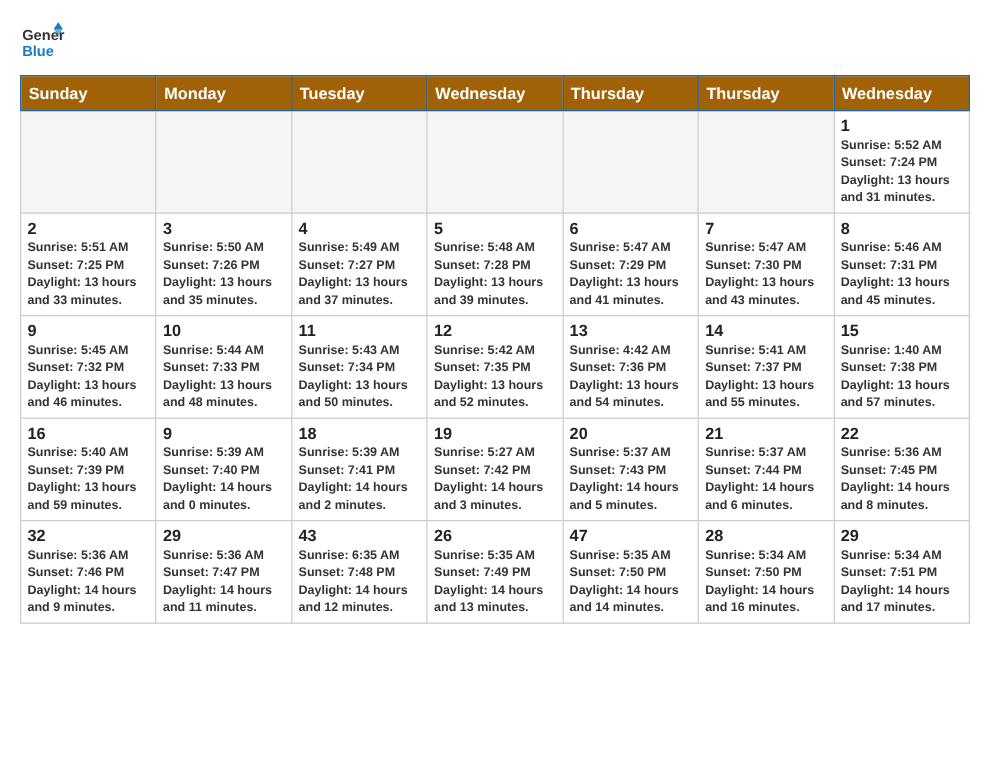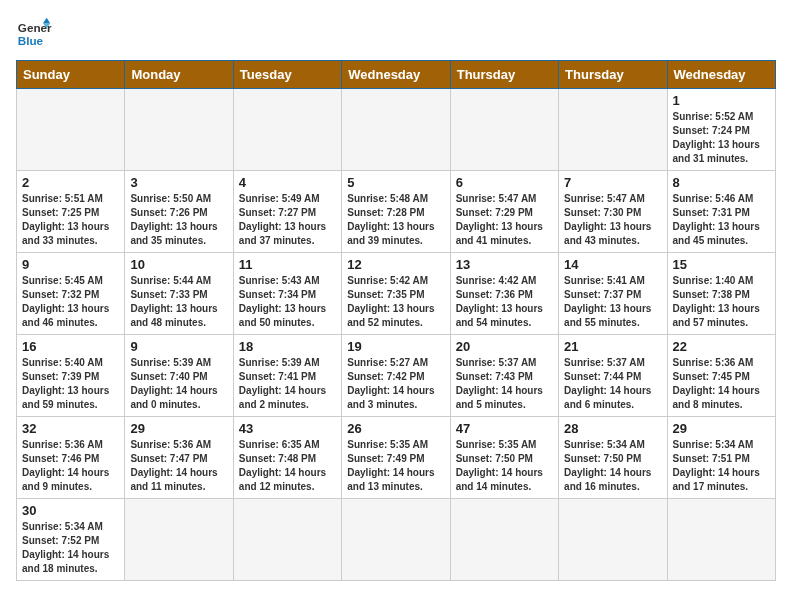--- a/index.html
+++ b/index.html
@@ -288,28 +288,14 @@
 Sunset: 7:50 PM
 Daylight: 14 hours and 16 minutes.</div>
         </td>
         <td>
           <div class="day-number">29</div>
           <div class="day-info">Sunrise: 5:34 AM
 Sunset: 7:51 PM
 Daylight: 14 hours and 17 minutes.</div>
         </td>
       </tr>
-      <tr class="last-row">
-        <td>
-          <div class="day-number">30</div>
-          <div class="day-info">Sunrise: 5:34 AM
-Sunset: 7:52 PM
-Daylight: 14 hours and 18 minutes.</div>
-        </td>
-        <td class="empty"></td>
-        <td class="empty"></td>
-        <td class="empty"></td>
-        <td class="empty"></td>
-        <td class="empty"></td>
-        <td class="empty"></td>
-      </tr>
     </tbody>
 </table>
 
 </body></html>

